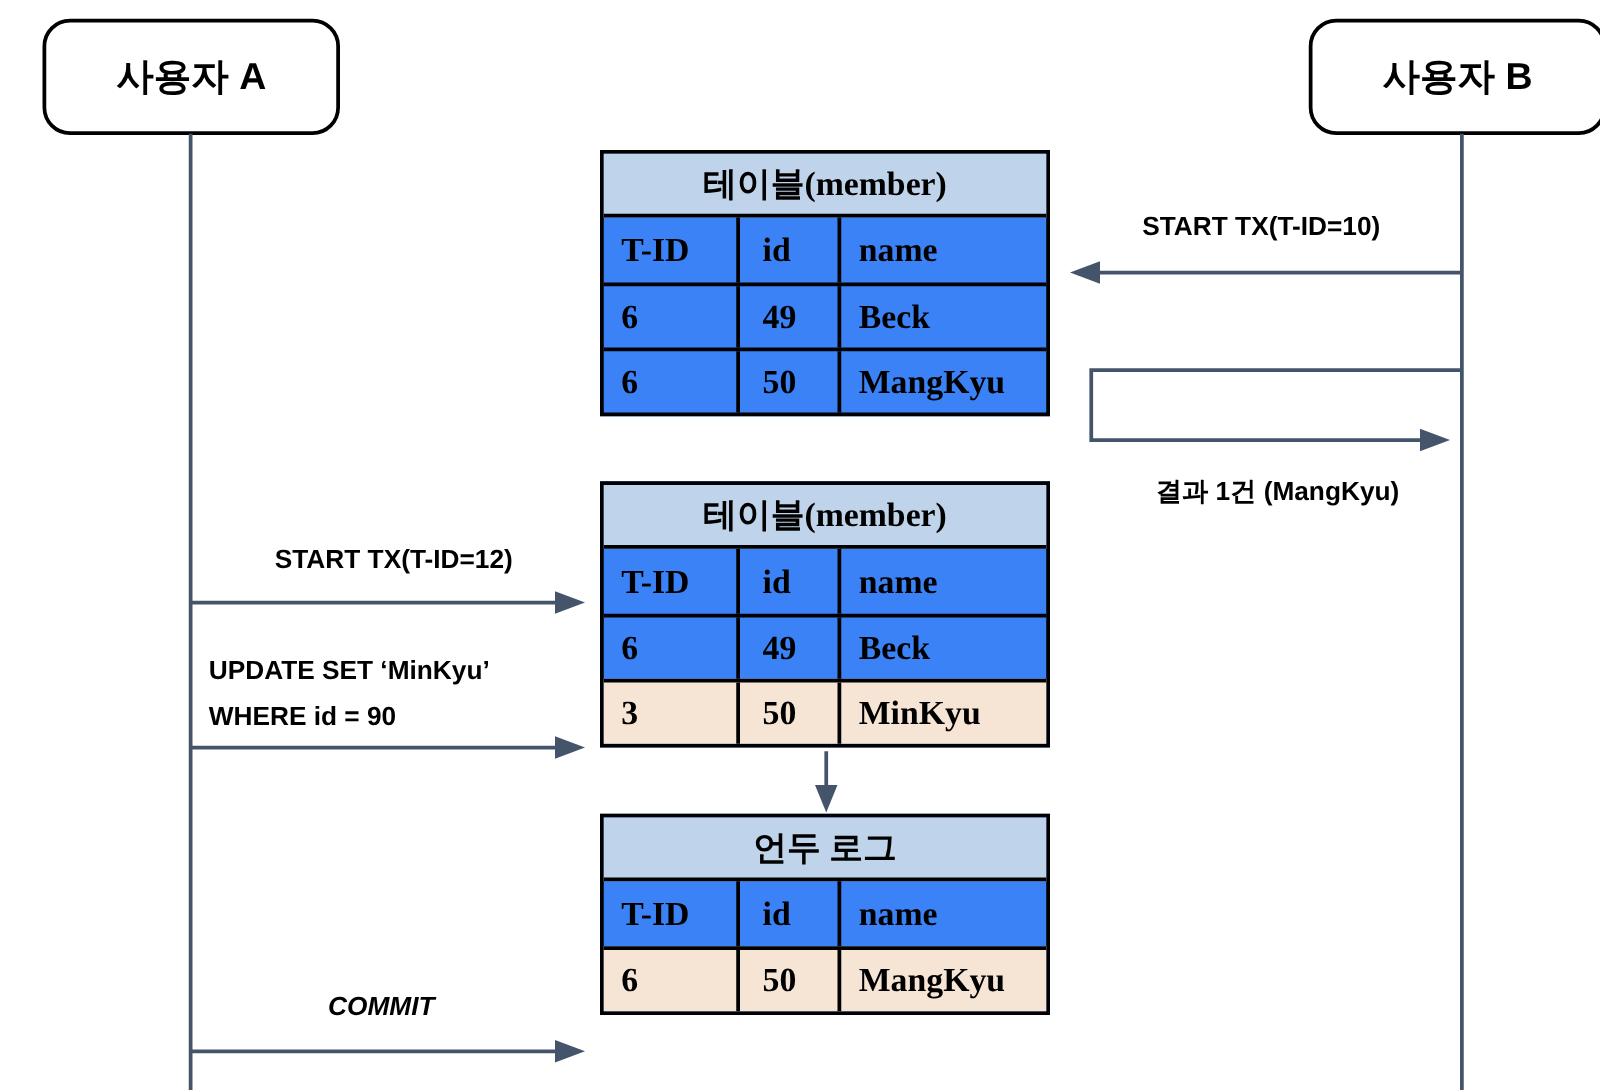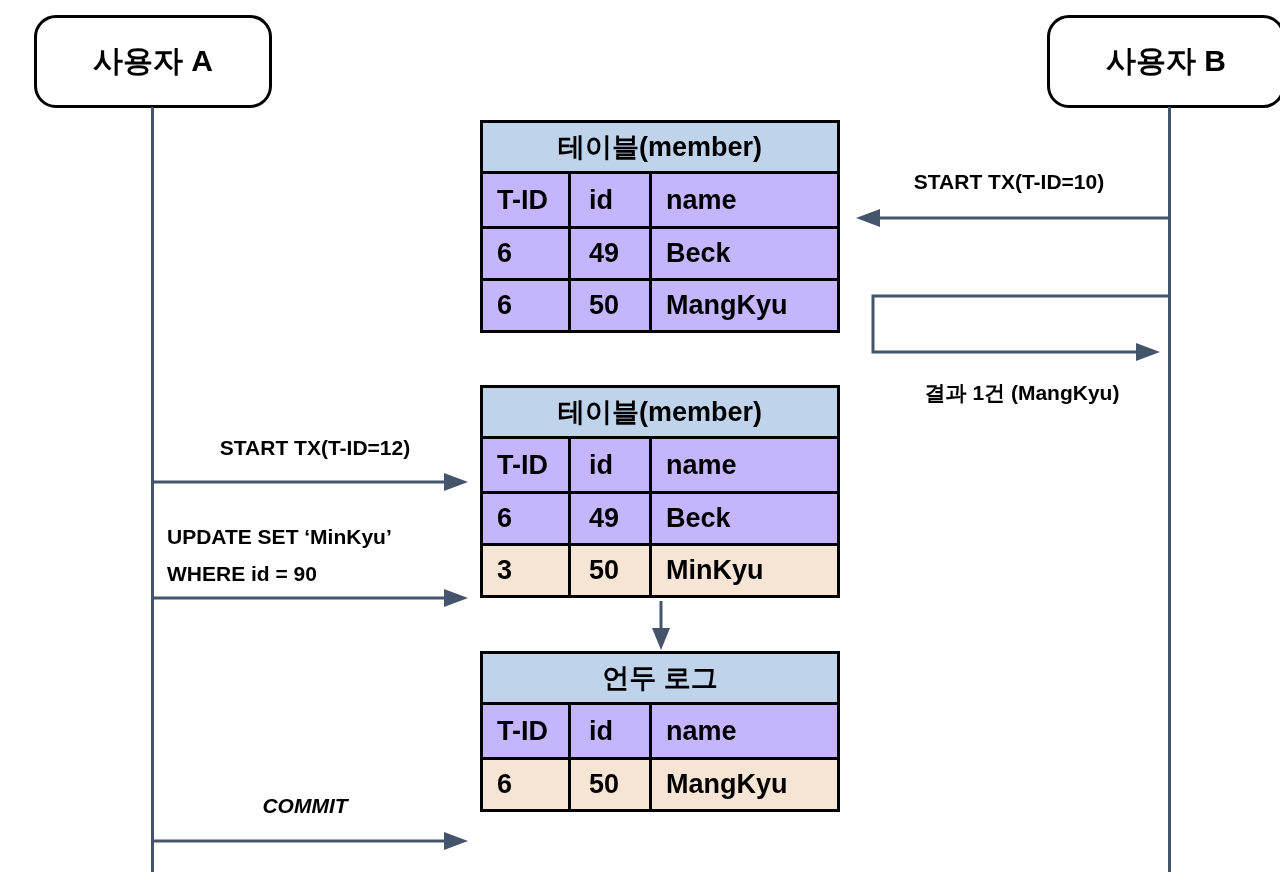--- a/index.html
+++ b/index.html
@@ -14,30 +14,30 @@
 
   .actor{
     position:absolute;height:93px;width:238px;
     border:3px solid var(--border);border-radius:22px;background:#ffffff;
     display:flex;align-items:center;justify-content:center;
     font-size:30px;font-weight:bold;color:#000;box-sizing:border-box;
   }
   .lifeline{position:absolute;width:3px;background:var(--arrow);top:107px;height:765px;}
 
   .dtable{position:absolute;left:458px;width:360px;border:3px solid var(--border);
-    background:#c4b5fd;box-sizing:border-box;}
+    background:#3b82f6;box-sizing:border-box;font-family:Liberation Serif, serif;}
   .t-title{height:51px;background:var(--header-fill);border-bottom:3px solid var(--border);
     display:flex;align-items:center;justify-content:center;
     font-size:27px;font-weight:bold;box-sizing:border-box;}
   .t-row{display:flex;height:52px;box-sizing:border-box;}
   .t-row + .t-row{border-top:3px solid var(--border);}
   .t-row.hl{background:var(--highlight-fill);}
   .cell{display:flex;align-items:center;padding-left:14px;
     font-size:27px;font-weight:bold;box-sizing:border-box;}
-  .c-tid{width:88px;border-right:3px solid var(--border);}
+  .c-tid{width:109px;border-right:3px solid var(--border);}
   .c-id{width:81px;border-right:3px solid var(--border);padding-left:18px;}
   .c-name{flex:1;}
 
   .msg{position:absolute;font-size:21px;font-weight:bold;color:#000;white-space:nowrap;}
   .msg.center{text-align:center;}
   .msg-multi div{line-height:37px;}
 
   #arrow-layer{position:absolute;left:0;top:0;width:1280px;height:872px;pointer-events:none;}
   #arrow-layer line, #arrow-layer polyline{stroke:var(--arrow);stroke-width:3;fill:none;}
   #arrow-layer polygon{fill:var(--arrow);stroke:none;}

